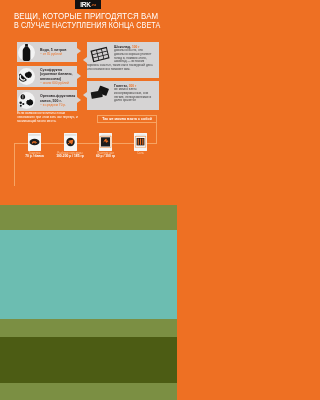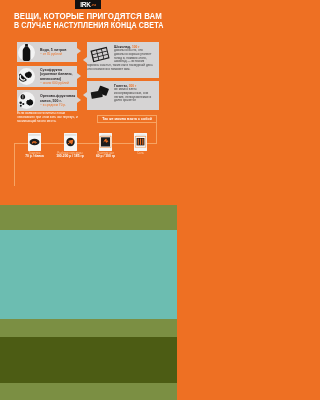--- a/index.html
+++ b/index.html
@@ -18,21 +18,21 @@
   .logo{position:absolute;background:#111;display:flex;align-items:center;
         justify-content:center;letter-spacing:-0.2px;}
   .logo .l1{color:#fff;font-weight:bold;}
   .logo .l2{color:#ee7023;font-weight:bold;}
   #logo-top{left:75px;top:0;width:26px;height:9px;font-size:6px;}
   #logo-top .l1{font-size:6.5px;}
   #logo-top .l2{font-size:4px;margin-left:0.5px;}
 
   
   #title{position:absolute;left:14px;top:11.8px;color:#fff;
-         font-weight:bold;font-size:8.6px;line-height:9.4px;letter-spacing:0.1px;
+         font-weight:normal;font-size:8.6px;line-height:9.4px;letter-spacing:0.1px;
          white-space:nowrap;text-transform:uppercase;}
   #title>div{transform-origin:0 0;}
   #title .t1{transform:scaleX(0.918);}
   #title .t2{transform:scaleX(0.834);}
 
   
   .card{position:absolute;background:#d6d4d4;display:flex;align-items:center;}
   .card .ico{position:relative;flex:0 0 auto;width:19px;height:19px;
              display:flex;align-items:center;justify-content:center;}
   .card .ico .disc{position:absolute;left:1px;top:1px;width:17px;height:17px;

